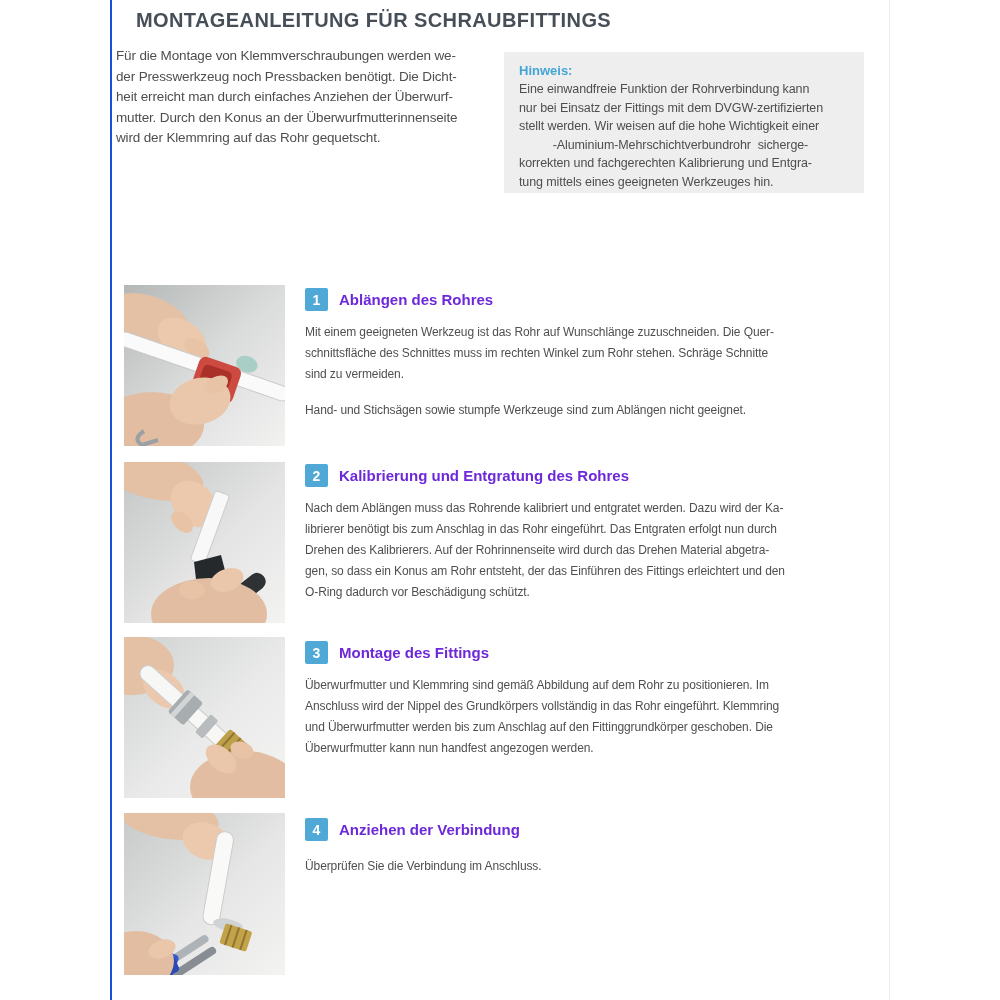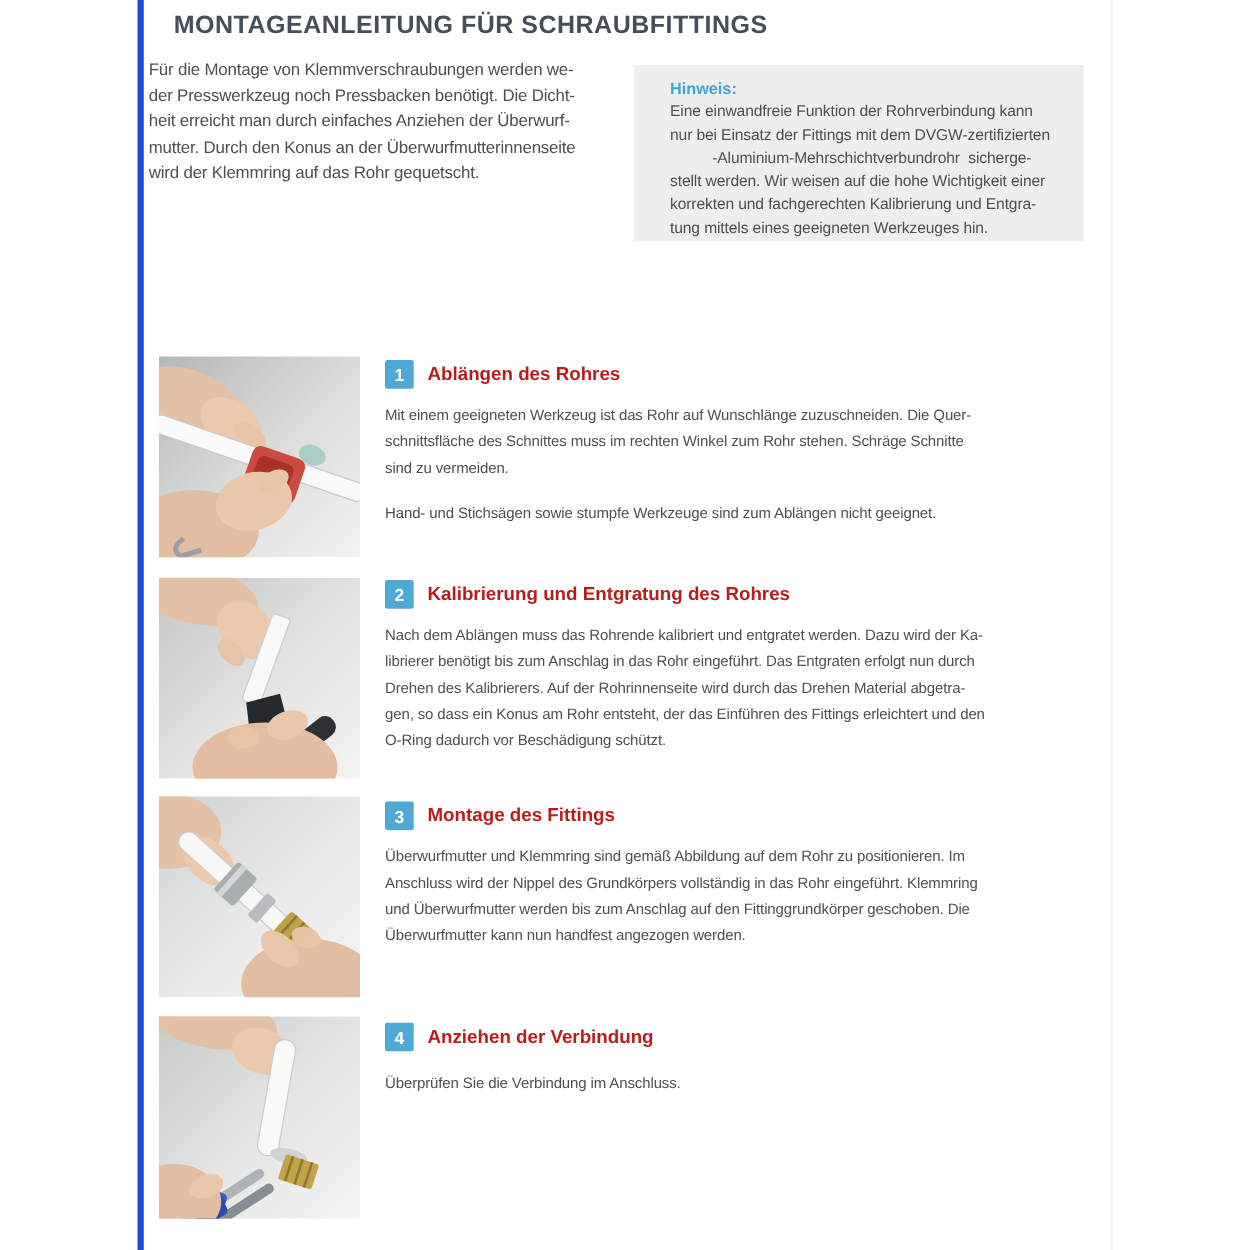--- a/index.html
+++ b/index.html
@@ -4,53 +4,53 @@
 <style>
   * { margin:0; padding:0; box-sizing:border-box; }
   html,body { background:#ffffff; }
   body {
     width:1000px; height:1000px;
     font-family:"Liberation Sans","DejaVu Sans",sans-serif;
     color:#4f4f4f; position:relative; overflow:hidden;
   }
   .sheet {
     position:absolute; left:110px; top:0; width:780px; height:1000px;
-    border-left:5px solid #1d4ed8; border-right:1px solid #ececec;
+    border-left:2px solid #1d4ed8; border-right:1px solid #ececec;
     background:#ffffff;
   }
   .page-title {
     position:absolute; left:24px; top:9px;
     font-size:20px; font-weight:bold; letter-spacing:.4px; color:#464f58;
     white-space:nowrap;
   }
   .intro {
     position:absolute; left:4px; top:46px; width:378px;
     font-size:13.5px; line-height:20.5px; letter-spacing:-.15px; color:#4e4e4e;
     overflow:hidden;
   }
   .note {
     position:absolute; left:392px; top:52px; width:360px; height:141px;
-    background:#eeeeee; padding:10px 29px; overflow:hidden;
+    background:#eeeeee; padding:10px 15px; overflow:hidden;
   }
   .note-heading { font-size:13px; font-weight:bold; color:#44a5d5; line-height:18px; }
   .note-body { font-size:12.5px; line-height:18.5px; letter-spacing:-.1px; color:#4e4e4e; }
   .ln { white-space:nowrap; }
   .photo {
     position:absolute; left:12px; width:161px; height:161px; overflow:hidden;
   }
   .photo svg { display:block; }
   .step-text { position:absolute; left:193px; width:586px; overflow:hidden; }
   .step-head { display:flex; align-items:center; height:23px; }
   .badge {
     width:23px; height:23px; background:#4fa8d6; border-radius:2px;
     color:#ffffff; font-size:14px; font-weight:bold;
     display:flex; align-items:center; justify-content:center; flex:0 0 23px;
   }
   .step-title {
-    margin-left:11px; font-size:15px; font-weight:bold; color:#b91c1c;
+    margin-left:11px; font-size:15px; font-weight:bold; color:#6d28d9;
     white-space:nowrap;
   }
   .step-body { margin-top:11px; font-size:12px; line-height:21px; letter-spacing:-.1px; color:#4f4f4f; }
   .step-body.second { margin-top:15px; }
 </style>
 </head>
 <body>
 
 <div class="sheet">
 
@@ -62,22 +62,22 @@
       <div class="ln">heit erreicht man durch einfaches Anziehen der Überwurf-</div>
       <div class="ln">mutter. Durch den Konus an der Überwurfmutterinnenseite</div>
       <div class="ln">wird der Klemmring auf das Rohr gequetscht.</div>
     </div>
 
   <aside class="note">
     <div class="note-heading">Hinweis:</div>
     <div class="note-body">
         <div class="ln">Eine einwandfreie Funktion der Rohrverbindung kann</div>
         <div class="ln">nur bei Einsatz der Fittings mit dem DVGW-zertifizierten</div>
+        <div class="ln">stellt werden. Wir weisen auf die hohe Wichtigkeit einer</div>
         <div class="ln">&nbsp;&nbsp;&nbsp;&nbsp;&nbsp;&nbsp;&nbsp;&nbsp;&nbsp;&nbsp;-Aluminium-Mehrschichtverbundrohr&nbsp; sicherge-</div>
-        <div class="ln">stellt werden. Wir weisen auf die hohe Wichtigkeit einer</div>
         <div class="ln">korrekten und fachgerechten Kalibrierung und Entgra-</div>
         <div class="ln">tung mittels eines geeigneten Werkzeuges hin.</div>
       </div>
   </aside>
 
   <figure class="photo" style="top:285px">
     <svg width="161" height="161" viewBox="0 0 161 161">
       <defs>
         <linearGradient id="bg1" x1="0" y1="0" x2="1" y2="1">
           <stop offset="0" stop-color="#b3b7b6"></stop>

